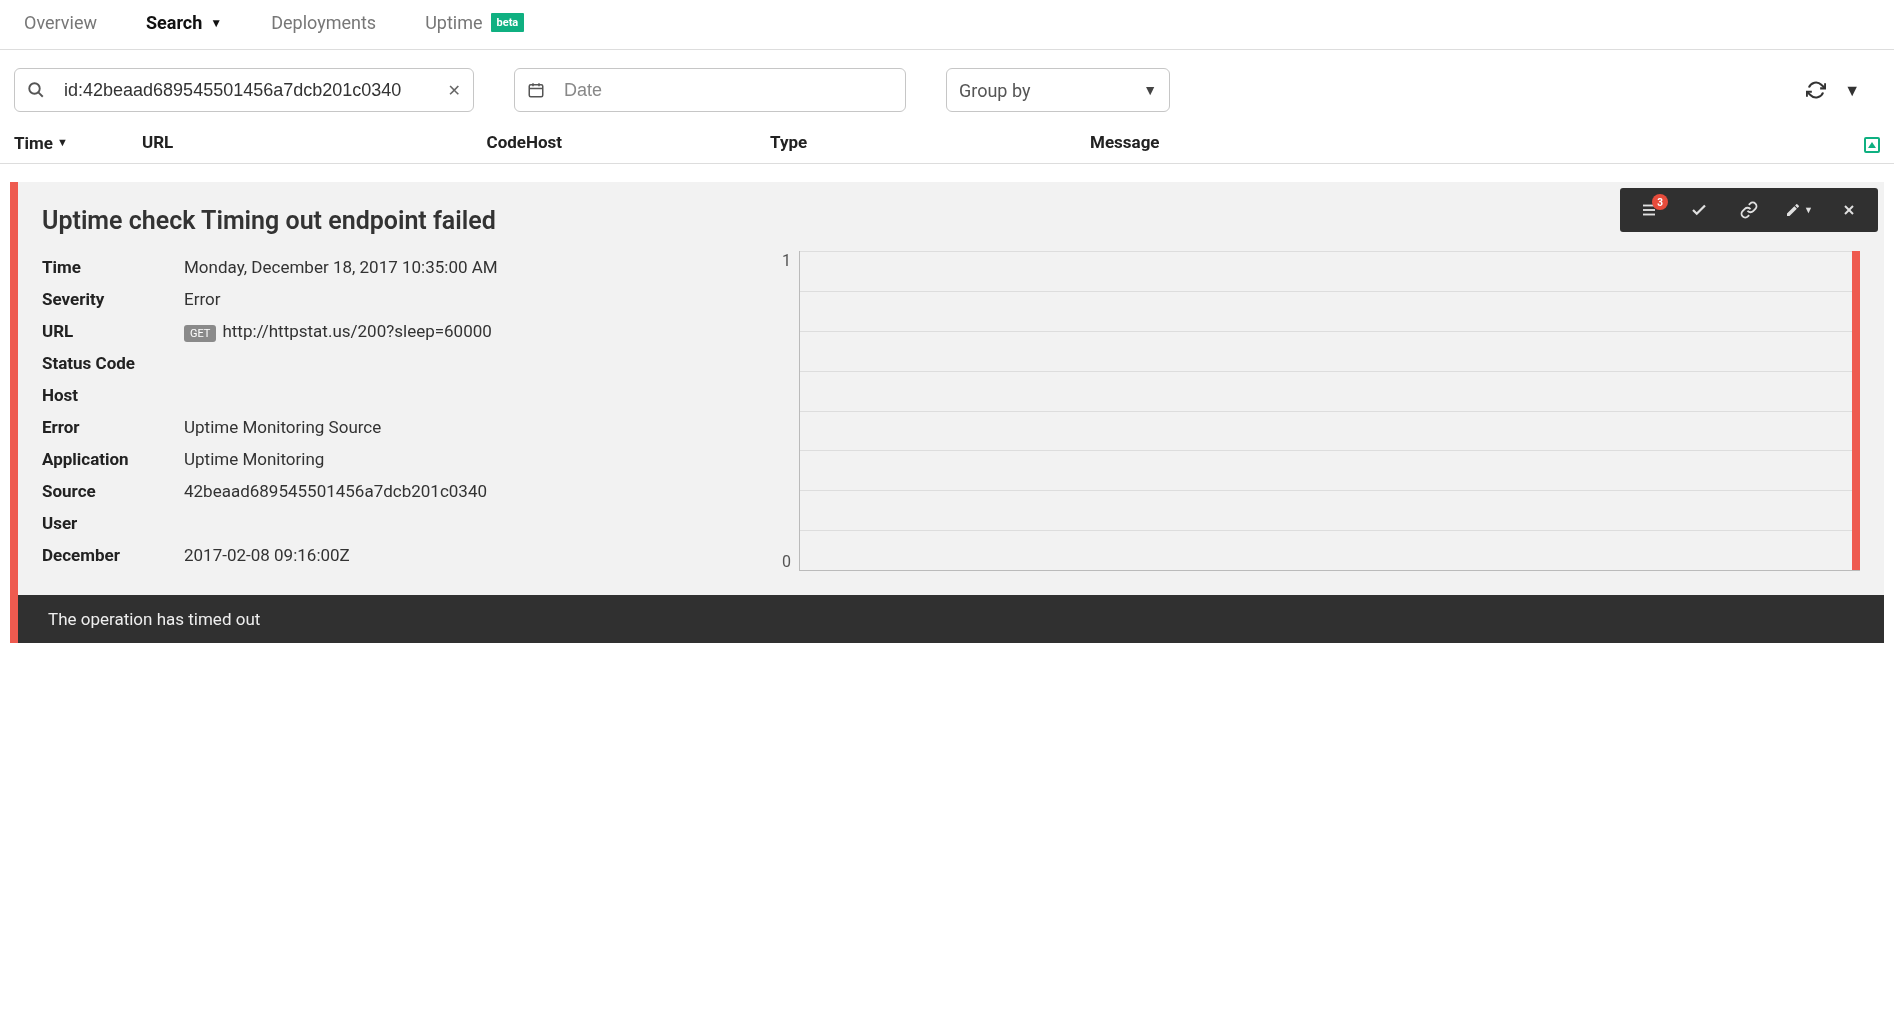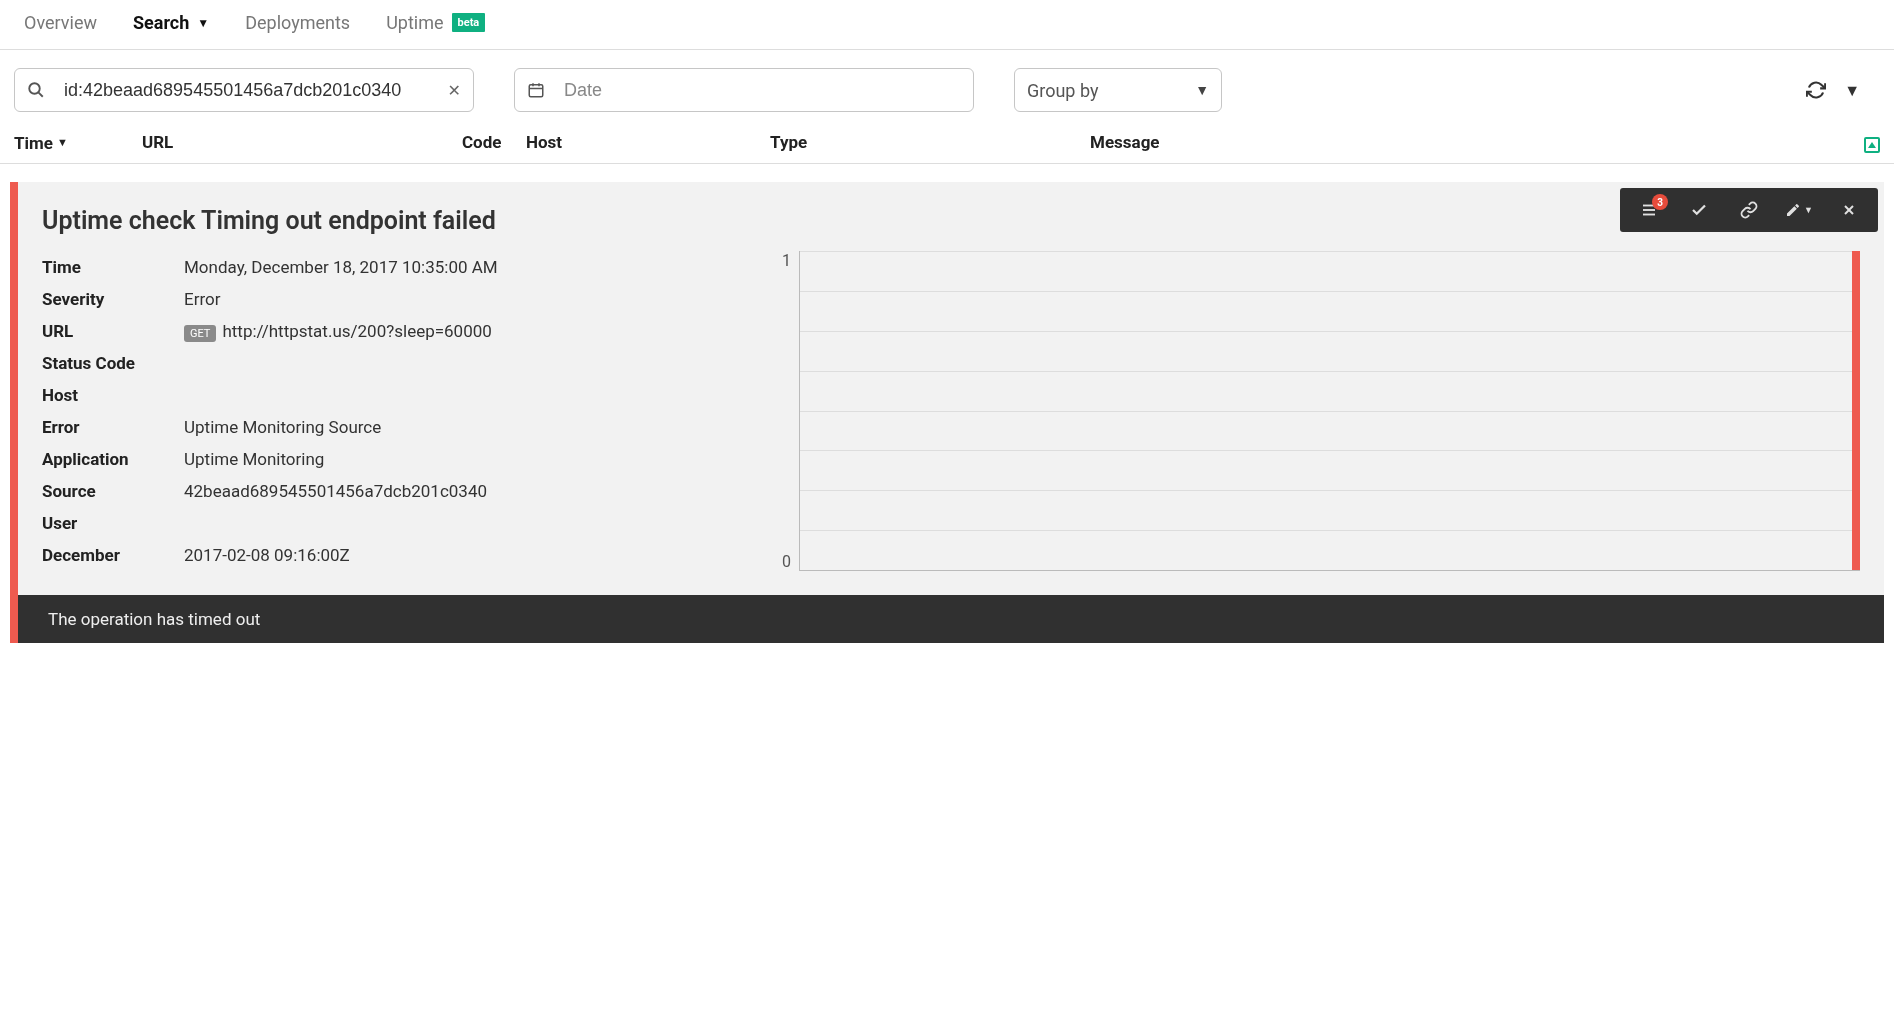--- a/index.html
+++ b/index.html
@@ -1,42 +1,42 @@
 <!DOCTYPE html>
 <html><head>
 <meta charset="utf-8">
 <style>
 * { box-sizing: border-box; margin: 0; padding: 0; }
 body { font-family: -apple-system, BlinkMacSystemFont, "Segoe UI", Roboto, sans-serif; color: #333; background: #fff; font-size: 16px; }
 
-.tabbar { display: flex; align-items: flex-end; gap: 36px; padding: 12px 24px 16px; border-bottom: 1px solid #ddd; }
+.tabbar { display: flex; align-items: flex-end; gap: 49px; padding: 12px 24px 16px; border-bottom: 1px solid #ddd; }
 .tab { color: #777; font-size: 18px; cursor: pointer; display: flex; align-items: center; gap: 8px; }
 .tab.active { color: #111; font-weight: 700; }
 .tab .caret { font-size: 12px; }
 .beta-badge { background: #0fb081; color: #fff; font-size: 11px; padding: 3px 6px; border-radius: 1px; font-weight: 700; }
 
 .filterbar { display: flex; align-items: center; gap: 40px; padding: 18px 14px 14px; }
 .input-wrap { flex: 0 0 auto; display: flex; align-items: center; border: 1px solid #c6c6c6; border-radius: 6px; padding: 8px 12px; height: 44px; background: #fff; gap: 9px; }
 .input-wrap.search { width: 460px; }
-.input-wrap.date { width: 460px; }
-.input-wrap.group { width: 208px; justify-content: space-between; }
+.input-wrap.date { width: 392px; }
+.input-wrap.group { width: 224px; justify-content: space-between; }
 .input-wrap .icon { color: #555; margin-right: 10px; display: inline-flex; }
 .input-wrap input { border: none; outline: none; font-size: 18px; width: 100%; color: #333; background: transparent; }
 .input-wrap input::placeholder { color: #888; }
 .input-wrap .clear { color: #666; cursor: pointer; font-size: 16px; }
 .group-label { color: #555; font-size: 18px; }
 .group-caret { color: #444; font-size: 14px; }
 .spacer { flex: 1; }
 .toolbar-right { display: flex; align-items: center; gap: 18px; padding-right: 20px; }
 .refresh-icon, .more-caret { color: #333; cursor: pointer; display: inline-flex; }
 
 .headers { display: flex; padding: 6px 14px 10px; border-bottom: 1px solid #ddd; font-weight: 700; font-size: 17px; color: #222; }
 .col-time { width: 128px; display: flex; align-items: center; gap: 4px; }
 .col-url { width: 320px; }
-.col-code { width: 64px; }
+.col-code { width: 64px; text-align: right; }
 .col-host { width: 244px; }
 .col-type { width: 320px; }
 .col-msg { flex: 1; }
 .col-collapse { width: 20px; color: #0fb081; text-align: right; }
 .sort-caret { font-size: 11px; }
 
 .collapse-icon { width: 16px; height: 16px; border: 2px solid #0fb081; border-radius: 2px; display: inline-flex; align-items: center; justify-content: center; }
 .collapse-icon::before { content: ""; border-left: 4px solid transparent; border-right: 4px solid transparent; border-bottom: 6px solid #0fb081; }
 
 .detail-row { margin: 18px 10px 0; background: #f2f2f2; position: relative; border-left: 8px solid #ee5a4f; }

